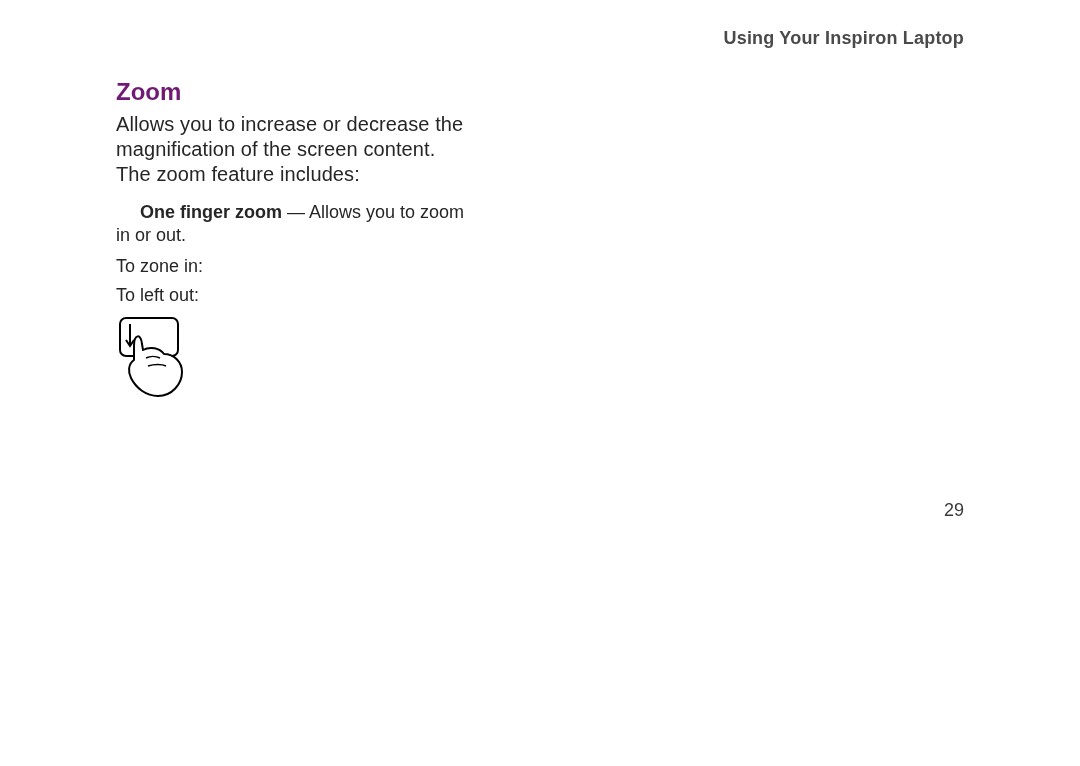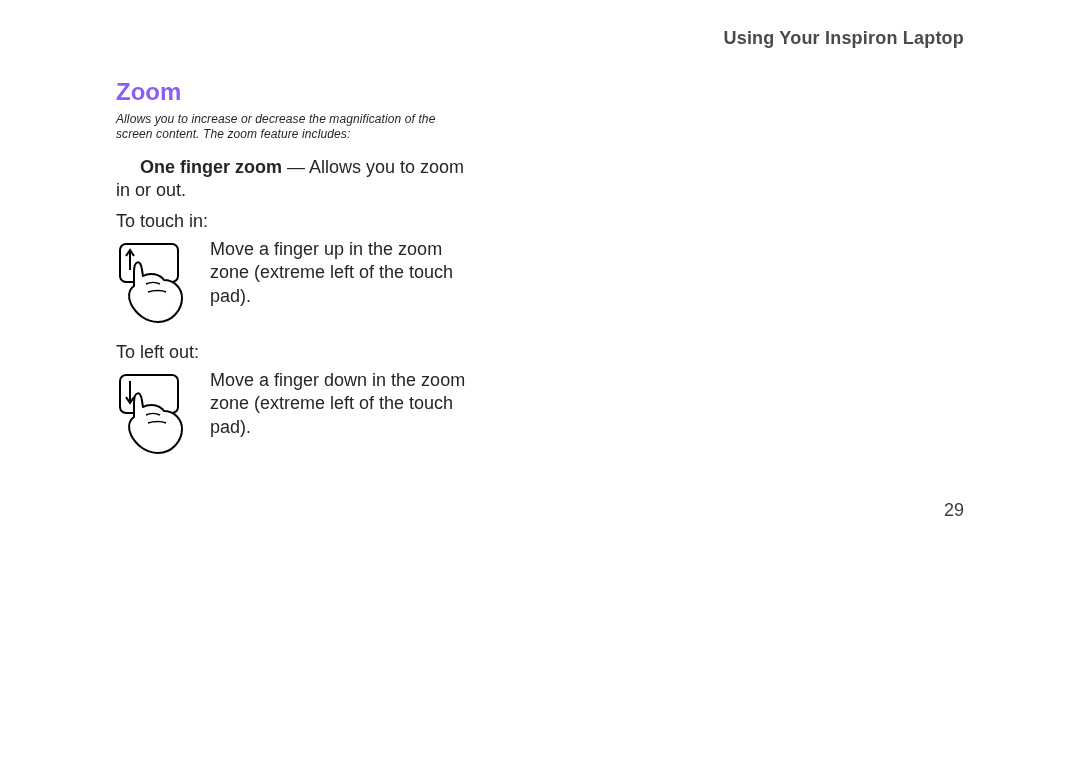--- a/index.html
+++ b/index.html
@@ -30,28 +30,27 @@
   .content {
     position: absolute;
     top: 78px;
     left: 116px;
     width: 352px;
   }
   h2 {
     margin: 0 0 6px 0;
     font-size: 24px;
     font-weight: 700;
-    color: #8b5cf6;
+    color: #701a75;
   }
   .para {
-    font-size: 12px;
+    font-size: 20px;
     line-height: 1.25;
     margin: 4px 0 14px 0;
     letter-spacing: 0.1px;
-    font-style: italic;
   }
   .label {
     font-size: 18px;
     margin: 8px 0 4px 0;
   }
   .feature-line {
     font-size: 18px;
     line-height: 1.3;
     margin: 2px 0 6px 0;
   }
@@ -94,54 +93,36 @@
   <div class="content">
 
     <h2>Zoom</h2>
 
     <div class="para">Allows you to increase or decrease the magnification of the screen content. The zoom feature includes:</div>
 
     <div class="feature-line">
       <span class="b">One finger zoom</span><span> — </span><span>Allows you to zoom in or out.</span>
     </div>
 
-    <div class="label">To touch in:</div>
-    <div class="instr-row">
-      <div class="icon-cell">
-        <svg viewBox="0 0 82 90" width="82" height="90">
-
-          <rect x="4" y="8" width="58" height="38" rx="6" ry="6" fill="#fff" stroke="#000" stroke-width="2"></rect>
-
-          <line x1="14" y1="34" x2="14" y2="16" stroke="#000" stroke-width="2"></line>
-          <polyline points="10,20 14,14 18,20" fill="none" stroke="#000" stroke-width="2"></polyline>
-
-          <path d="M18 36 C18 24 25 23 26 34 L27 40 C34 36 44 38 48 44 C58 44 66 52 66 62 C66 74 56 86 42 86 C30 86 20 78 15 68 C12 62 12 54 18 50 Z" fill="#fff" stroke="#000" stroke-width="2" stroke-linejoin="round"></path>
-
-          <path d="M30 48 C34 46 40 46 44 48" fill="none" stroke="#000" stroke-width="1.6"></path>
-          <path d="M32 56 C38 54 46 54 50 56" fill="none" stroke="#000" stroke-width="1.6"></path>
-        </svg>
-      </div>
-      <div class="instr-text">Move a finger up in the zoom zone (extreme left of the touch pad).</div>
-    </div>
+    <div class="label">To zone in:</div>
 
     <div class="label">To left out:</div>
     <div class="instr-row">
       <div class="icon-cell">
         <svg viewBox="0 0 82 90" width="82" height="90">
 
           <rect x="4" y="8" width="58" height="38" rx="6" ry="6" fill="#fff" stroke="#000" stroke-width="2"></rect>
 
           <line x1="14" y1="14" x2="14" y2="34" stroke="#000" stroke-width="2"></line>
           <polyline points="10,30 14,36 18,30" fill="none" stroke="#000" stroke-width="2"></polyline>
 
           <path d="M18 36 C18 24 25 23 26 34 L27 40 C34 36 44 38 48 44 C58 44 66 52 66 62 C66 74 56 86 42 86 C30 86 20 78 15 68 C12 62 12 54 18 50 Z" fill="#fff" stroke="#000" stroke-width="2" stroke-linejoin="round"></path>
           <path d="M30 48 C34 46 40 46 44 48" fill="none" stroke="#000" stroke-width="1.6"></path>
           <path d="M32 56 C38 54 46 54 50 56" fill="none" stroke="#000" stroke-width="1.6"></path>
         </svg>
       </div>
-      <div class="instr-text">Move a finger down in the zoom zone (extreme left of the touch pad).</div>
     </div>
 
   </div>
 
   <div class="page-number">29</div>
 
 </div>
 
 </body></html>

